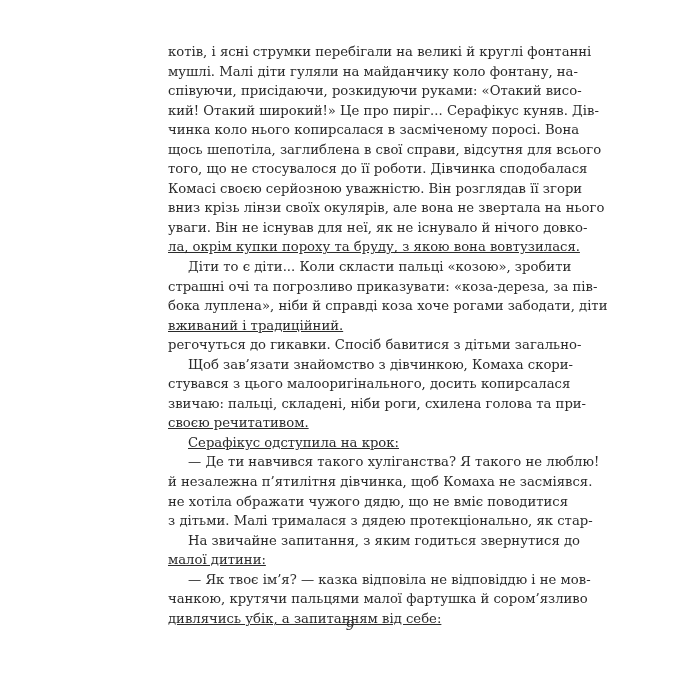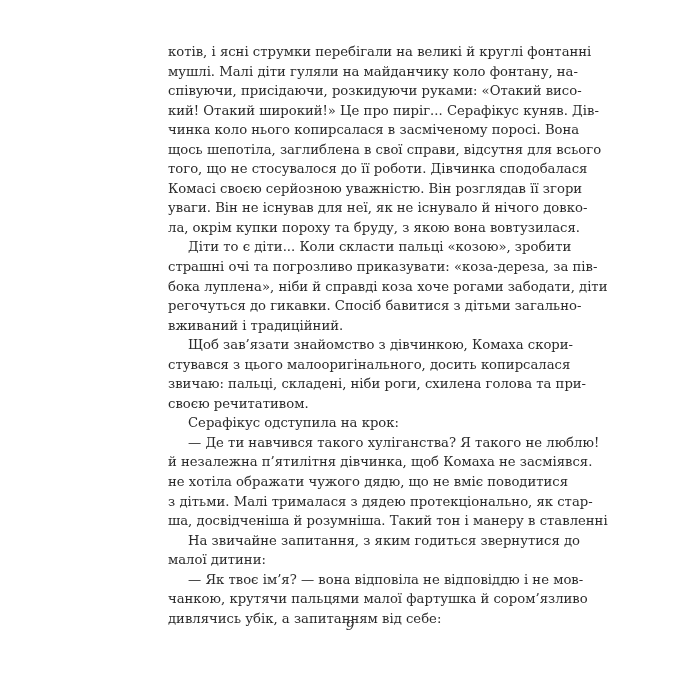--- a/index.html
+++ b/index.html
@@ -3,56 +3,56 @@
 <meta charset="utf-8">
 <style>
   html, body { margin: 0; padding: 0; background: #ffffff; }
   body { width: 700px; height: 700px; position: relative; overflow: hidden; }
   .page {
     position: absolute; left: 168px; top: 42px; width: 364px;
     font-family: "DejaVu Serif", "Liberation Serif", serif;
     font-size: 13.2px; line-height: 19.55px; color: #2a2a2a;
   }
   .line { display: block; white-space: nowrap; text-align: justify; text-align-last: justify; height: 19.55px; }
-  .line.last { text-align-last: left; }
+  .line.last { text-align-last: left; text-decoration: underline; }
   .line.indent { padding-left: 20px; }
   .pagenum {
     position: absolute; left: 0; width: 700px; top: 617px; text-align: center;
     font-family: "DejaVu Serif", "Liberation Serif", serif; font-style: italic;
     font-size: 13.5px; color: #333;
   }
 </style>
 </head>
 <body>
 
 <div class="page" id="page-body">
     <span class="line">котів, і ясні струмки перебігали на великі й круглі фонтанні</span>
     <span class="line">мушлі. Малі діти гуляли на майданчику коло фонтану, на-</span>
     <span class="line">співуючи, присідаючи, розкидуючи руками: «Отакий висо-</span>
     <span class="line">кий! Отакий широкий!» Це про пиріг... Серафікус куняв. Дів-</span>
     <span class="line">чинка коло нього копирсалася в засміченому поросі. Вона</span>
     <span class="line">щось шепотіла, заглиблена в свої справи, відсутня для всього</span>
     <span class="line">того, що не стосувалося до її роботи. Дівчинка сподобалася</span>
     <span class="line">Комасі своєю серйозною уважністю. Він розглядав її згори</span>
+    <span class="line">вниз крізь лінзи своїх окулярів, але вона не звертала на нього</span>
     <span class="line">уваги. Він не існував для неї, як не існувало й нічого довко-</span>
     <span class="line last">ла, окрім купки пороху та бруду, з якою вона вовтузилася.</span>
     <span class="line indent">Діти то є діти... Коли скласти пальці «козою», зробити</span>
     <span class="line">страшні очі та погрозливо приказувати: «коза-дереза, за пів-</span>
     <span class="line">бока луплена», ніби й справді коза хоче рогами забодати, діти</span>
+    <span class="line last">вживаний і традиційний.</span>
     <span class="line">регочуться до гикавки. Спосіб бавитися з дітьми загально-</span>
-    <span class="line last">вживаний і традиційний.</span>
     <span class="line indent">Щоб зав’язати знайомство з дівчинкою, Комаха скори-</span>
     <span class="line">стувався з цього малооригінального, досить копирсалася</span>
     <span class="line">звичаю: пальці, складені, ніби роги, схилена голова та при-</span>
     <span class="line last">своєю речитативом.</span>
     <span class="line indent last">Серафікус одступила на крок:</span>
     <span class="line indent">— Де ти навчився такого хуліганства? Я такого не люблю!</span>
     <span class="line">й незалежна п’ятилітня дівчинка, щоб Комаха не засміявся.</span>
     <span class="line">не хотіла ображати чужого дядю, що не вміє поводитися</span>
     <span class="line">з дітьми. Малі трималася з дядею протекціонально, як стар-</span>
-    <span class="line">ша, досвідченіша й розумніша. Такий тон і манеру в ставленні</span>
     <span class="line indent">На звичайне запитання, з яким годиться звернутися до</span>
     <span class="line last">малої дитини:</span>
-    <span class="line indent">— Як твоє ім’я? — вона відповіла не відповіддю і не мов-</span>
+    <span class="line indent">— Як твоє ім’я? — казка відповіла не відповіддю і не мов-</span>
     <span class="line">чанкою, крутячи пальцями малої фартушка й сором’язливо</span>
     <span class="line last">дивлячись убік, а запитанням від себе:</span>
   </div>
 <div class="pagenum">9</div>
 
 </body></html>

